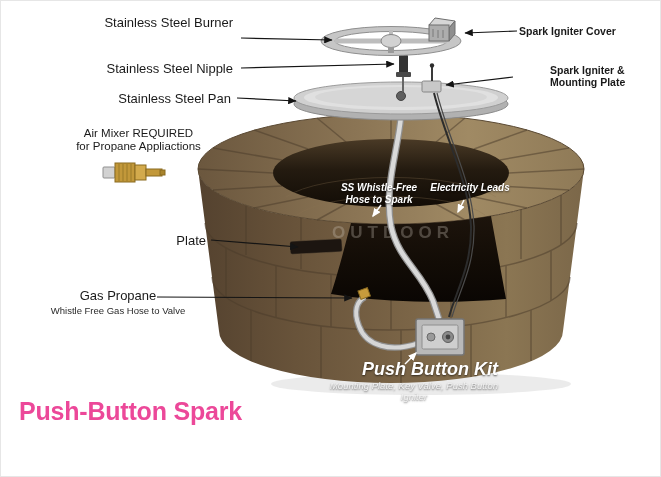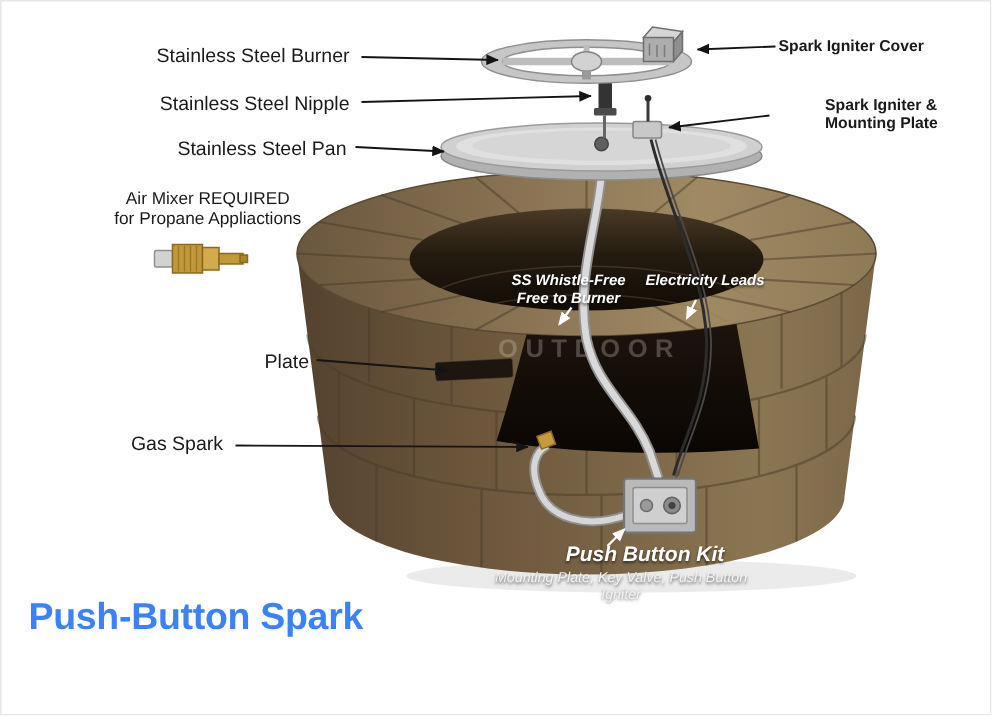--- a/index.html
+++ b/index.html
@@ -10,23 +10,23 @@
   }
   svg{position:absolute;left:0;top:0;}
   .lbl{position:absolute;color:#1a1a1a;font-size:13px;line-height:15px;}
   .lbl.right{text-align:right;}
   .lbl.center{text-align:center;}
   .lbl.small{font-size:10.5px;line-height:12px;font-weight:600;}
   .lbl.tiny{font-size:11.5px;line-height:13px;}
   .lbl.white{color:#ffffff;font-weight:700;font-size:10px;line-height:11.5px;text-align:center;text-shadow:0 1px 2px rgba(0,0,0,.6);font-style:italic;}
   .lbl .sub{font-size:9.5px;line-height:11px;font-weight:400;color:#2a2a2a;display:block;margin-top:2px;}
   .lbl.white .sub{color:#f2f2f2;}
-  .pbk-main{font-size:14px;line-height:15px;font-weight:700;margin-left:32px;}
+  .pbk-main{font-size:18px;line-height:15px;font-weight:700;margin-left:32px;}
   .title{
-    position:absolute;left:18px;top:394px;color:#3b82f6;
+    position:absolute;left:18px;top:394px;color:#ec4899;
     font-size:25px;font-weight:700;line-height:33px;letter-spacing:-.2px;
   }
 </style>
 </head>
 <body>
 
 <div class="canvas">
 
   <svg width="661" height="477" viewBox="0 0 661 477">
     <defs>
@@ -205,47 +205,48 @@
       <path d="M240,37 L331,39" marker-end="url(#arr)"></path>
       <path d="M240,67 L393,63" marker-end="url(#arr)"></path>
       <path d="M236,97 L295,100" marker-end="url(#arr)"></path>
       <path d="M516,30 L464,32" marker-end="url(#arr)"></path>
       <path d="M512,76 L445,84" marker-end="url(#arr)"></path>
       <path d="M210,239 L297,246" marker-end="url(#arr)"></path>
       <path d="M156,296 L351,297" marker-end="url(#arr)"></path>
     </g>
   </svg>
 
-  <div class="lbl right" style="left:60px;top:28px;width:172px;">Stainless Steel Burner</div>
+  <div class="lbl right" style="left:60px;top:14px;width:172px;">Stainless Steel Burner</div>
   <div class="lbl right" style="left:60px;top:60px;width:172px;">Stainless Steel Nipple</div>
   <div class="lbl right" style="left:60px;top:90px;width:170px;">Stainless Steel Pan</div>
 
   <div class="lbl center tiny" style="left:60px;top:126px;width:155px;">
     <span>Air Mixer REQUIRED</span><br>
     <span>for Propane Appliactions</span>
   </div>
 
   <div class="lbl small" style="left:518px;top:24px;">Spark Igniter Cover</div>
 
   <div class="lbl small" style="left:513px;top:63px;margin-left:36px;">
     <span>Spark Igniter &amp;</span><br>
     <span>Mounting Plate</span>
   </div>
 
   <div class="lbl white" style="left:338px;top:181px;width:80px;">
     <span>SS Whistle-Free</span><br>
-    <span>Free to Burner</span>
+    <span>Hose to Spark</span>
   </div>
 
   <div class="lbl white" style="left:427px;top:181px;width:84px;">Electricity Leads</div>
 
   <div class="lbl right" style="left:120px;top:232px;width:85px;">Plate</div>
 
   <div class="lbl center" style="left:32px;top:287px;width:170px;">
-    <span>Gas Spark</span>
+    <span>Gas Propane</span>
+    <span class="sub">Whistle Free Gas Hose to Valve</span>
   </div>
 
   <div class="lbl white center" style="left:318px;top:361px;width:190px;">
     <span class="pbk-main">Push Button Kit</span>
     <span class="sub">Mounting Plate, Key Valve, Push Button Igniter</span>
   </div>
 
   <div class="title">
     <div>Push-Button Spark</div>
   </div>

